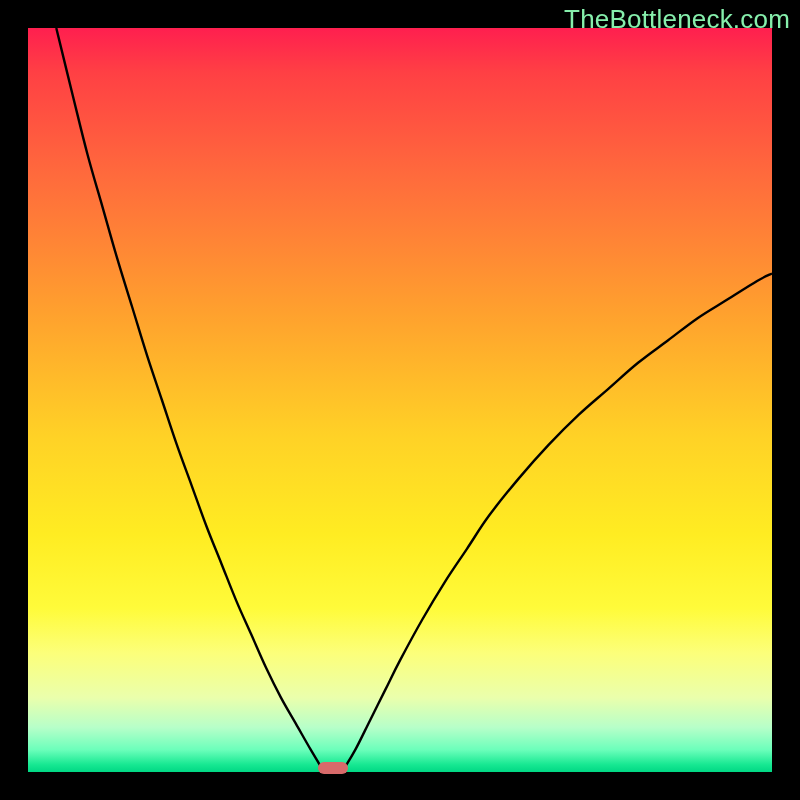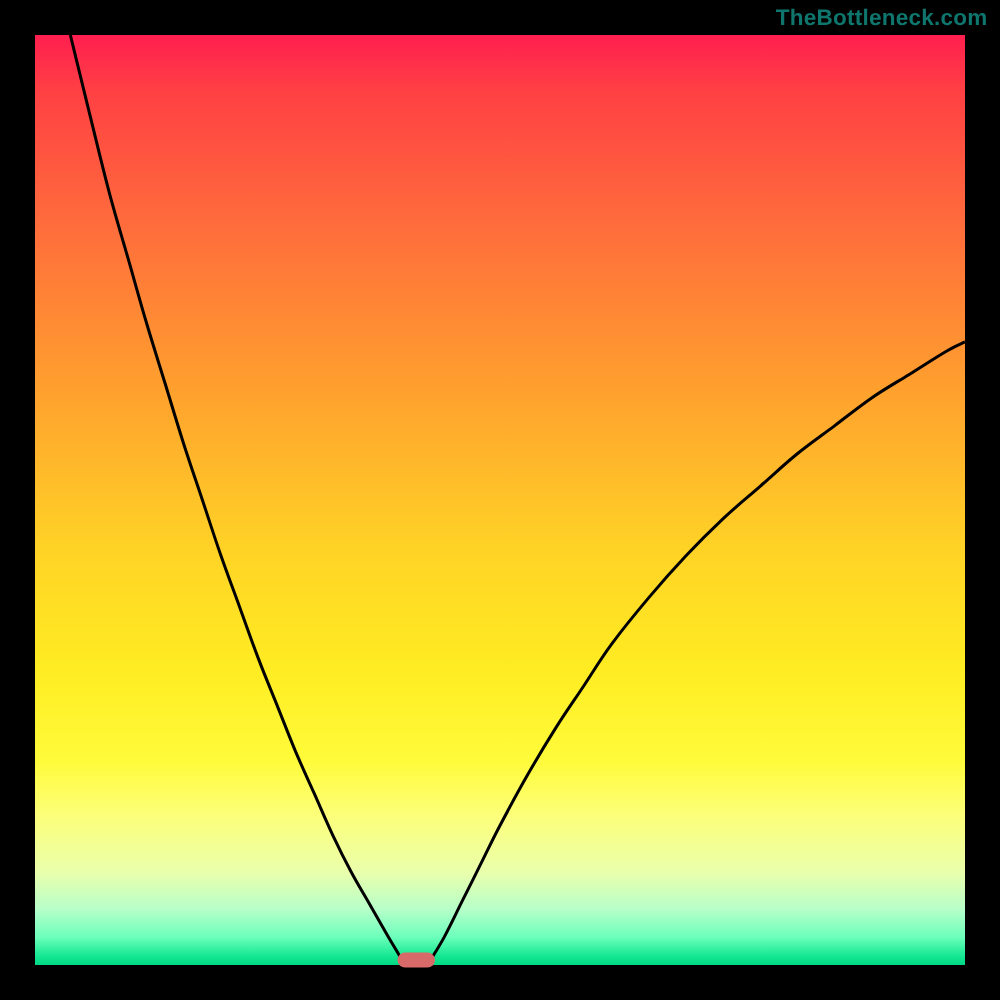--- a/index.html
+++ b/index.html
@@ -51,23 +51,23 @@
   }
   .marker {
     position: absolute;
     background: #d86a6a;
     border-radius: 6px;
   }
   .watermark {
     position: absolute;
     top: 4px;
     right: 10px;
-    color: #0f766e;
-    font-size: 18px;
-    font-weight: 700;
+    color: #86efac;
+    font-size: 26px;
+    font-weight: 400;
     letter-spacing: 0.2px;
     user-select: none;
   }
 </style>
 </head>
 <body>
 
 <div class="frame">
   <div class="plot"></div>
   <svg class="curve" viewBox="0 0 744 744" preserveAspectRatio="none">

